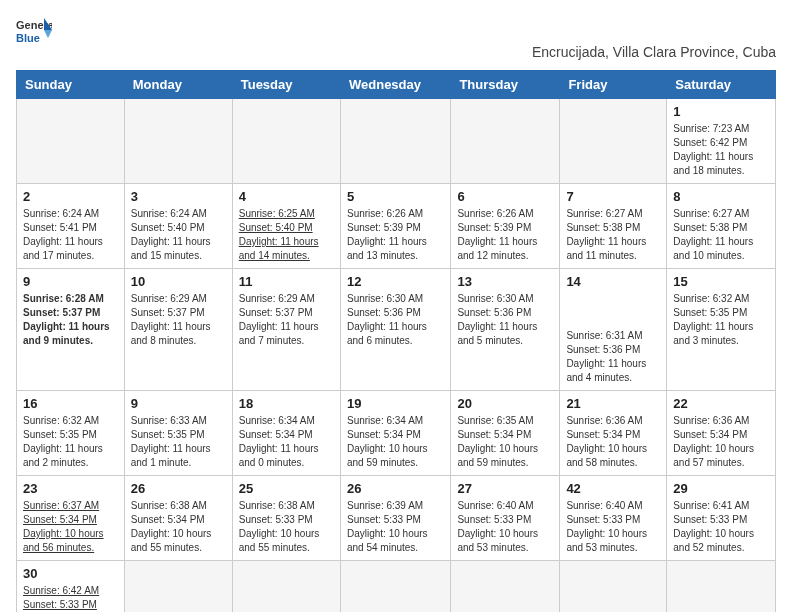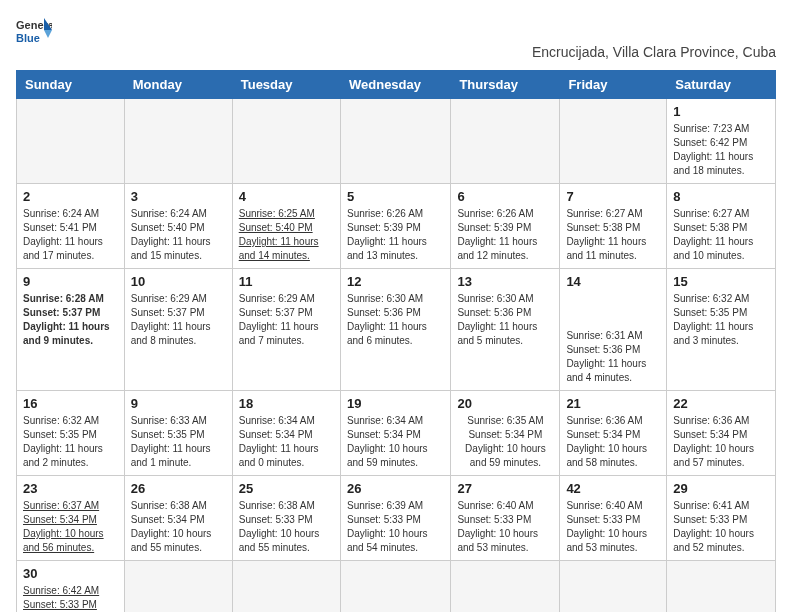--- a/index.html
+++ b/index.html
@@ -230,21 +230,21 @@
 Daylight: 11 hours and 0 minutes.</div>
         </td>
         <td>
           <span class="day-number">19</span>
           <div class="day-info" style="white-space: pre-line;">Sunrise: 6:34 AM
 Sunset: 5:34 PM
 Daylight: 10 hours and 59 minutes.</div>
         </td>
         <td>
           <span class="day-number">20</span>
-          <div class="day-info" style="white-space: pre-line; text-align: center;">Sunrise: 6:35 AM
+          <div class="day-info" style="white-space: pre-line;">Sunrise: 6:35 AM
 Sunset: 5:34 PM
 Daylight: 10 hours and 59 minutes.</div>
         </td>
         <td>
           <span class="day-number">21</span>
           <div class="day-info" style="white-space: pre-line;">Sunrise: 6:36 AM
 Sunset: 5:34 PM
 Daylight: 10 hours and 58 minutes.</div>
         </td>
         <td>

